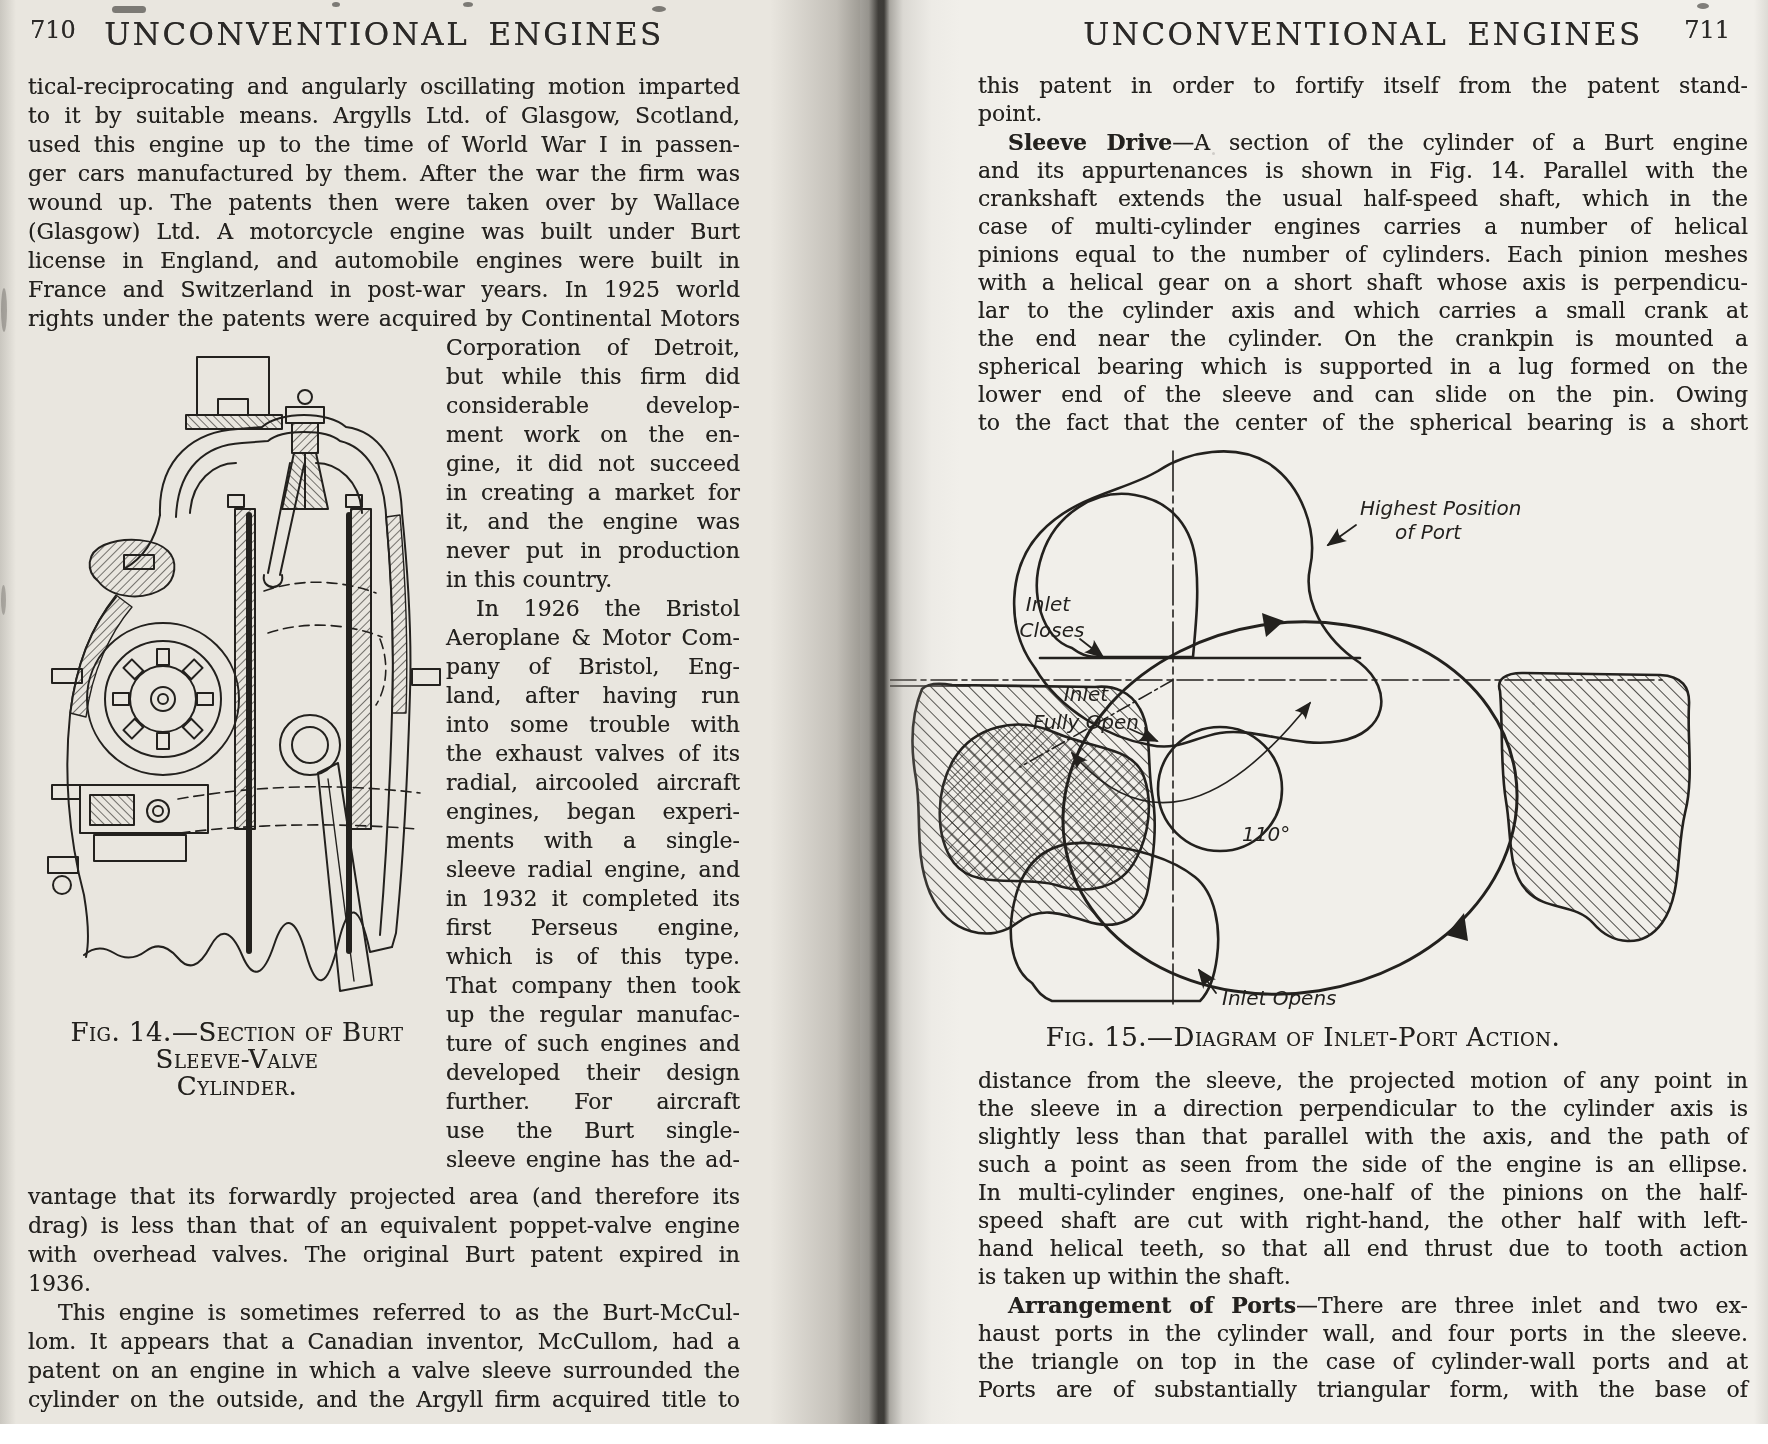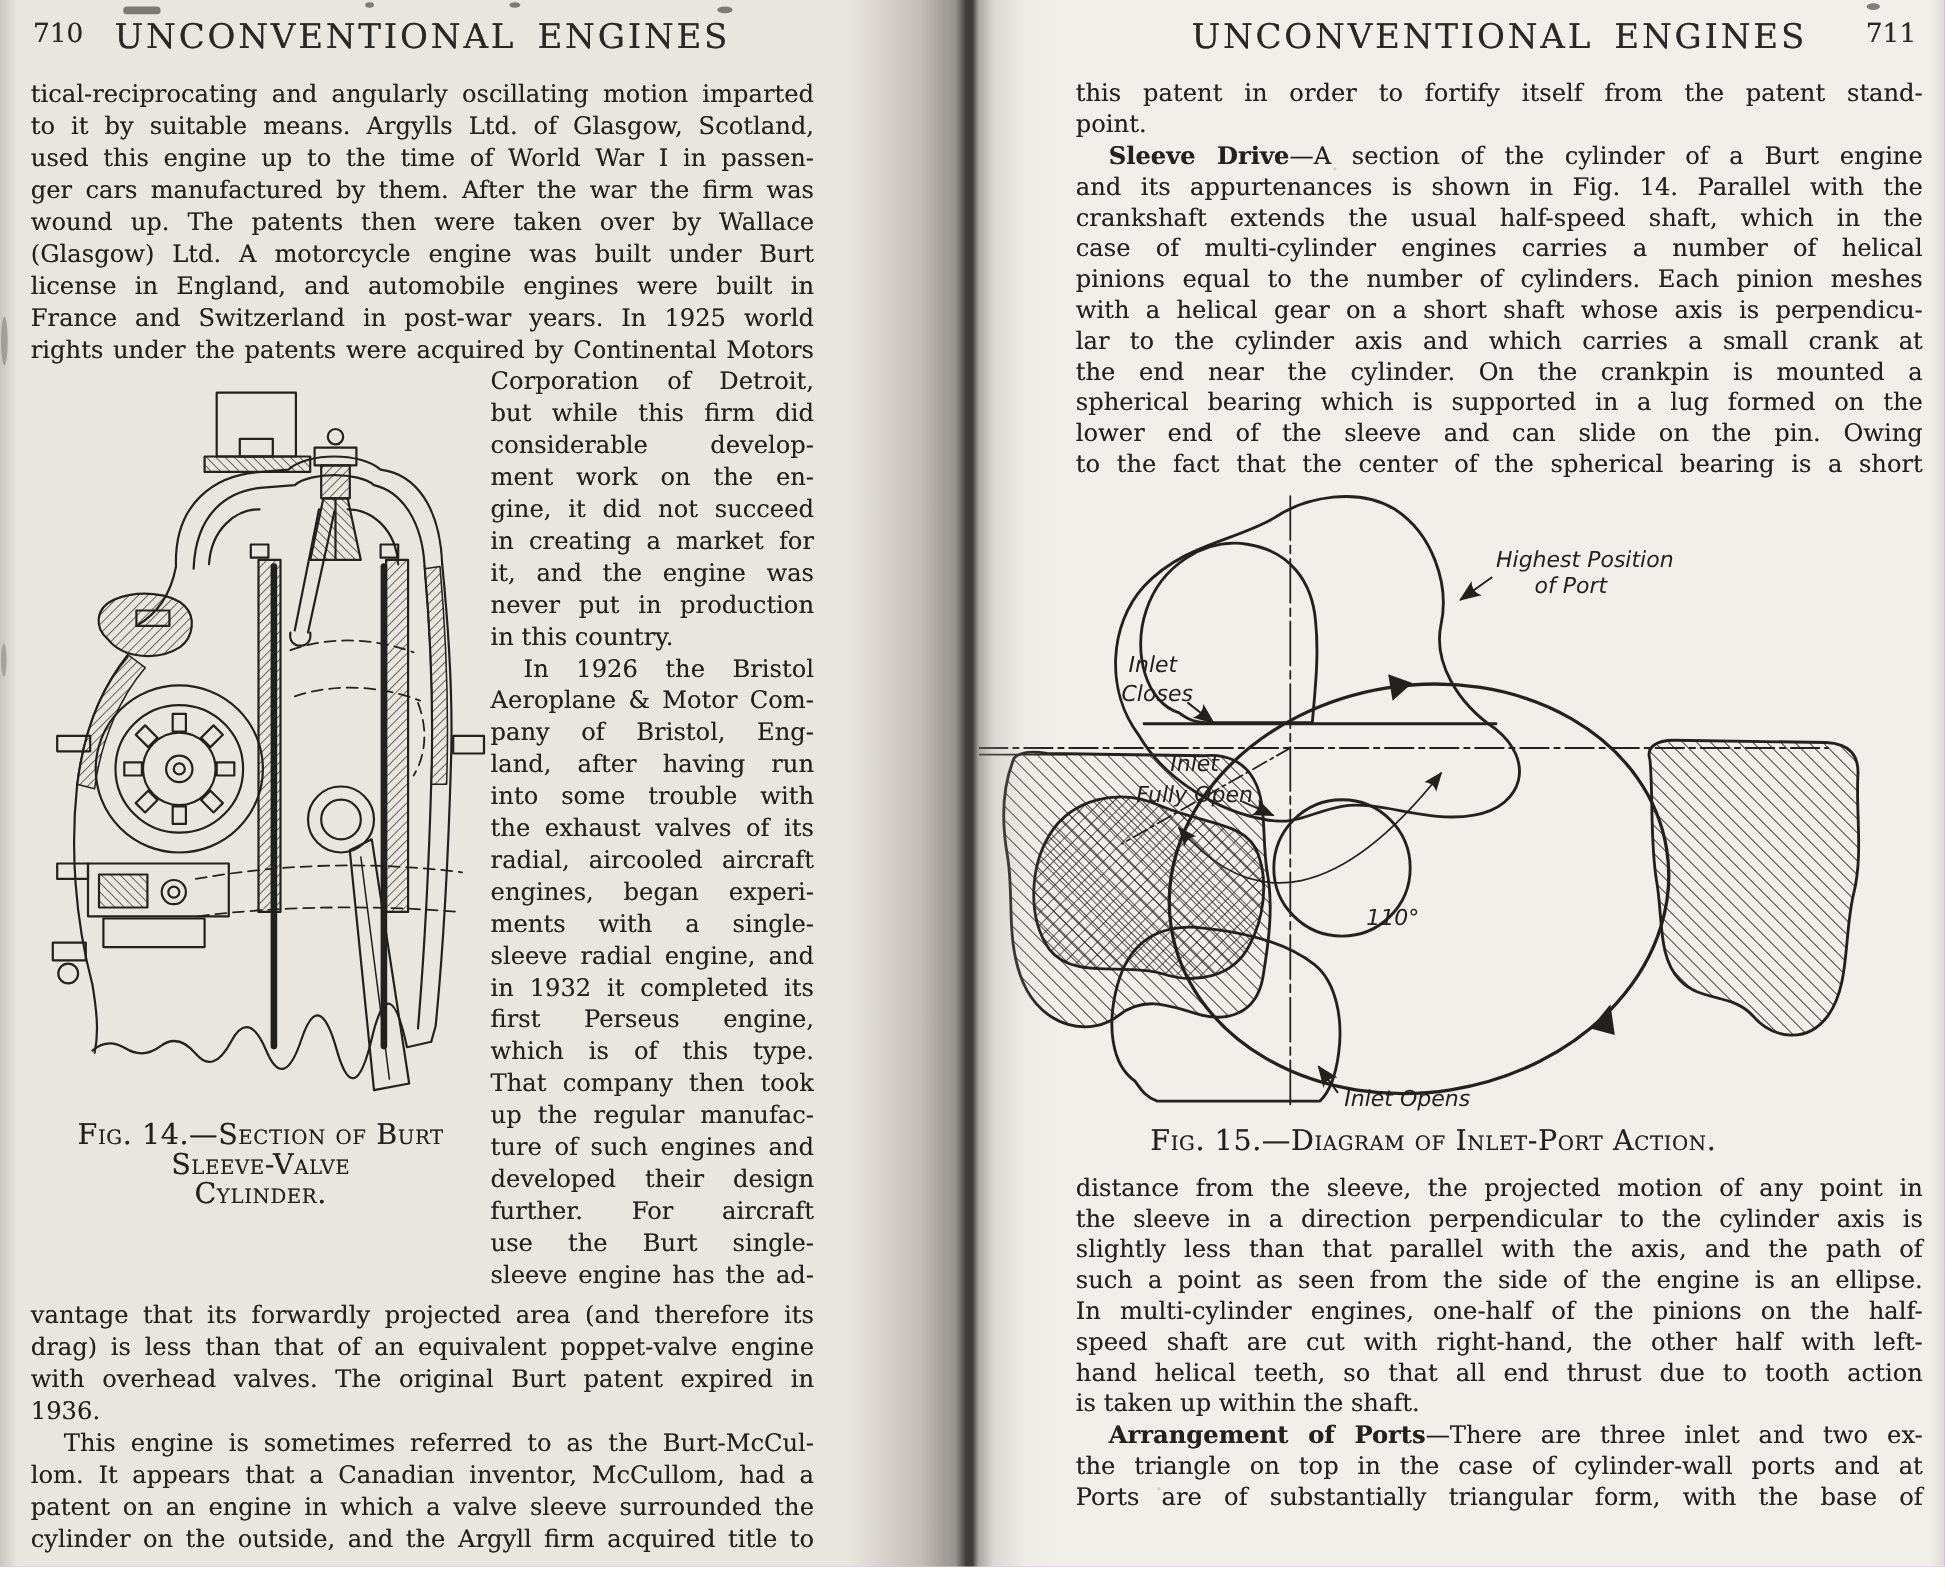--- a/index.html
+++ b/index.html
@@ -25,21 +25,21 @@
     background:linear-gradient(270deg,rgba(140,138,130,.20),rgba(140,138,130,0));}
 
   .content{position:absolute;top:0;z-index:2;}
   #content-left{left:28px;width:712px;}
   #content-right{left:978px;width:770px;}
 
   .pghead{position:relative;height:72px;}
   .pghead .ptitle{text-align:center;padding-top:16px;font-size:31px;letter-spacing:2.5px;word-spacing:7px;
     color:#2b2927;text-shadow:0 0 .6px rgba(43,41,39,.7);}
   .pghead .pnum{position:absolute;top:16px;font-size:24px;color:#2b2927;text-shadow:0 0 .6px rgba(43,41,39,.7);}
-  .pnum.l{left:2px;} .pnum.r{right:6px;}
+  .pnum.l{left:2px;} .pnum.r{right:18px;}
 
   .tline{font-size:22px;text-align:justify;text-align-last:justify;
     text-shadow:0 0 .5px rgba(40,38,34,.55);}
   #content-left .tline{line-height:29px;}
   #content-right .tline{line-height:28px;}
   .tline.end{text-align-last:left;}
   .tline.ind{text-indent:30px;}
   .tline b{font-weight:bold;}
 
   .figrow{display:flex;}
@@ -341,20 +341,21 @@
     <div id="para2-right">
         <div class="tline">distance from the sleeve, the projected motion of any point in</div>
         <div class="tline">the sleeve in a direction perpendicular to the cylinder axis is</div>
         <div class="tline">slightly less than that parallel with the axis, and the path of</div>
         <div class="tline">such a point as seen from the side of the engine is an ellipse.</div>
         <div class="tline">In multi-cylinder engines, one-half of the pinions on the half-</div>
         <div class="tline">speed shaft are cut with right-hand, the other half with left-</div>
         <div class="tline">hand helical teeth, so that all end thrust due to tooth action</div>
         <div class="tline end">is taken up within the shaft.</div>
         <div class="tline ind"><b>Arrangement of Ports</b>—There are three inlet and two ex-</div>
+        <div class="tline">haust ports in the cylinder wall, and four ports in the sleeve.</div>
         <div class="tline">the triangle on top in the case of cylinder-wall ports and at</div>
         <div class="tline">Ports are of substantially triangular form, with the base of</div>
       </div>
   </div>
 
   <div class="sp" style="left:112px;top:6px;width:34px;height:7px;border-radius:4px;"></div>
   <div class="sp" style="left:332px;top:2px;width:8px;height:5px;"></div>
   <div class="sp" style="left:463px;top:2px;width:10px;height:5px;"></div>
   <div class="sp" style="left:652px;top:6px;width:14px;height:6px;"></div>
   <div class="sp" style="left:1697px;top:3px;width:12px;height:6px;"></div>

